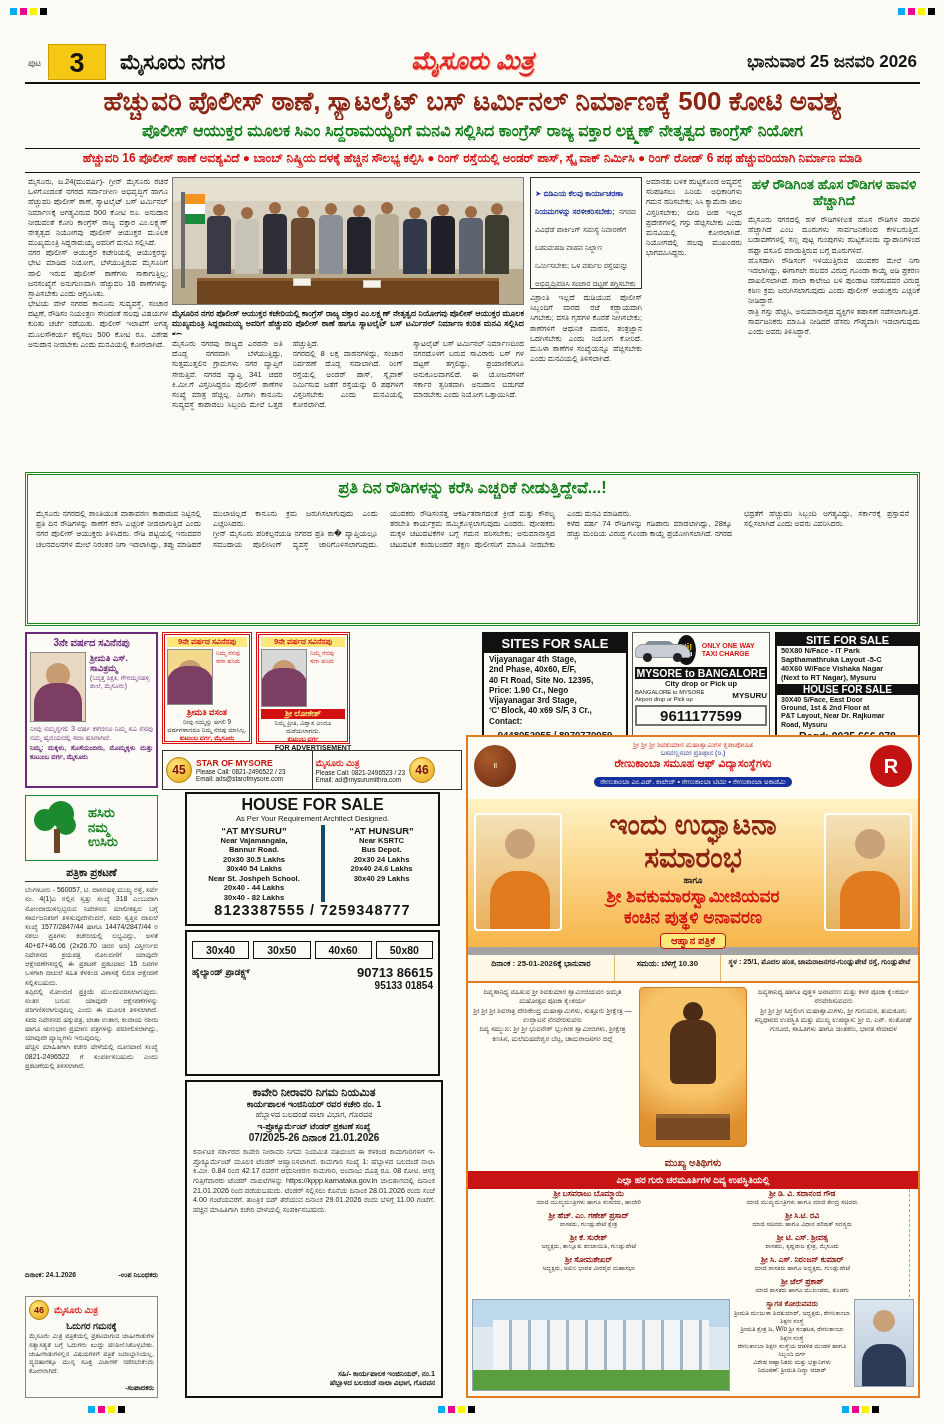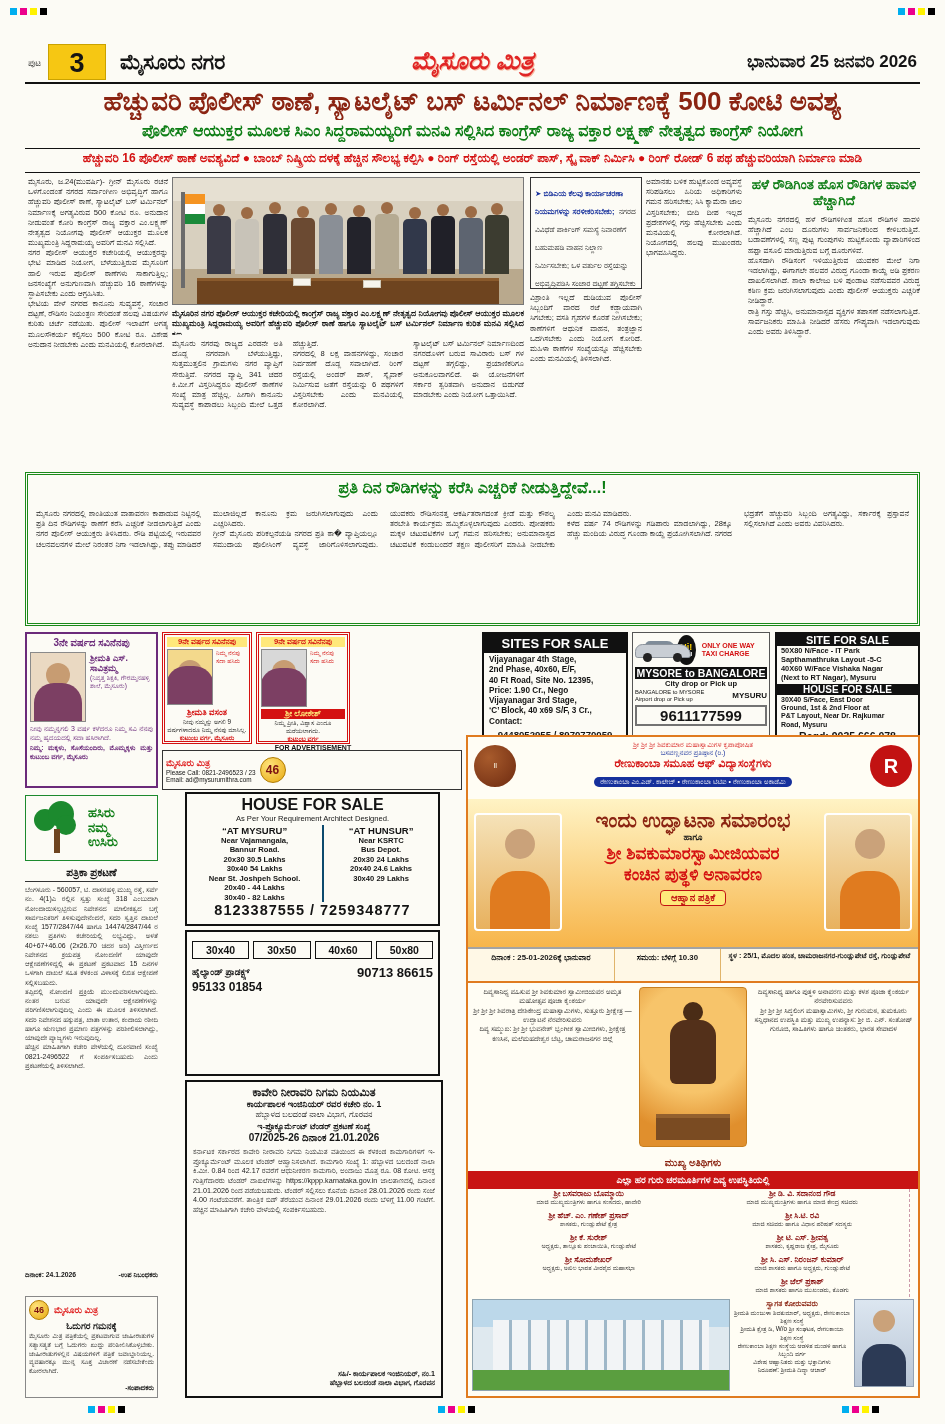--- a/index.html
+++ b/index.html
@@ -238,20 +238,28 @@
     <div class="blackband" style="font-size:10px">HOUSE FOR SALE</div>
     <div class="b pre" style="font-size:7px;line-height:1.2;padding:1px 4px">30X40 S/Face, East Door
 Ground, 1st &amp; 2nd Floor at
 P&amp;T Layout, Near Dr. Rajkumar
 Road, Mysuru</div>
     <div class="b c" style="font-size:10.5px">Regd: 9035 666 078</div>
   </div>
 
   <div class="a" style="left:162px;top:750px;width:300px;height:40px;border:1px solid #333;display:flex">
     <div class="a c b" style="left:0;top:-7px;width:300px;font-size:7px;background:transparent">FOR ADVERTISEMENT</div>
+    <div style="flex:1;display:flex;gap:4px;align-items:center;padding:3px;border-right:1px solid #333">
+      <div class="goldbadge">45</div>
+      <div>
+        <div class="b" style="font-size:8.6px;color:#c21212">STAR OF MYSORE</div>
+        <div style="font-size:6.4px">Please Call: 0821-2496522 / 23</div>
+        <div style="font-size:6.4px">Email: ads@starofmysore.com</div>
+      </div>
+    </div>
     <div style="flex:1;display:flex;gap:4px;align-items:center;padding:3px">
       <div>
         <div class="b" style="font-size:9px;color:#e02525">ಮೈಸೂರು ಮಿತ್ರ</div>
         <div style="font-size:6.4px">Please Call: 0821-2496523 / 23</div>
         <div style="font-size:6.4px">Email: ad@mysurumithra.com</div>
       </div>
       <div class="goldbadge">46</div>
     </div>
   </div>
 
@@ -286,21 +294,21 @@
     </div>
     <div class="b c" style="font-size:9px;margin-top:1px">ಓದುಗರ ಗಮನಕ್ಕೆ</div>
     <div class="tx" style="height:52px;font-size:6.6px">ಮೈಸೂರು ಮಿತ್ರ ಪತ್ರಿಕೆಯಲ್ಲಿ ಪ್ರಕಟವಾಗುವ ಜಾಹೀರಾತುಗಳ ಸತ್ಯಾಸತ್ಯತೆ ಬಗ್ಗೆ ಓದುಗರು ಖುದ್ದು ಪರಿಶೀಲಿಸಿಕೊಳ್ಳಬೇಕು. ಜಾಹೀರಾತುಗಳಲ್ಲಿನ ವಿಷಯಗಳಿಗೆ ಪತ್ರಿಕೆ ಜವಾಬ್ದಾರಿಯಲ್ಲ. ವ್ಯವಹಾರಕ್ಕೂ ಮುನ್ನ ಸೂಕ್ತ ವಿಚಾರಣೆ ನಡೆಸಬೇಕೆಂದು ಕೋರಲಾಗಿದೆ.</div>
     <div class="b" style="font-size:6.8px;text-align:right">-ಸಂಪಾದಕರು</div>
   </div>
 
   <div class="a" style="left:185px;top:792px;width:255px;height:134px;border:2px solid #111;padding:2px 4px">
     <div class="b c" style="font-size:16px">HOUSE FOR SALE</div>
     <div class="c" style="font-size:7.6px">As Per Your Requirement Architect Designed.</div>
     <div style="display:flex;margin-top:2px">
-      <div style="flex:1.2;border-right:2px solid #0c4a6e;padding-right:4px">
+      <div style="flex:1.2;border-right:4px solid #0c4a6e;padding-right:4px">
         <div class="b c" style="font-size:9.5px">“AT MYSURU”</div>
         <div class="b pre c" style="font-size:7.6px;line-height:1.25">Near Vajamangala,
 Bannur Road.
 20x30 30.5 Lakhs
 30x40 54 Lakhs
 Near St. Joshpeh School.
 20x40 - 44 Lakhs
 30x40 - 82 Lakhs</div>
       </div>
       <div style="flex:1;padding-left:4px">
@@ -319,21 +327,21 @@
     <div style="display:flex;gap:4px;margin-top:6px">
       <div class="b c" style="flex:1;border:1.5px solid #111;font-size:10.5px;padding:2px 0">30x40</div>
       <div class="b c" style="flex:1;border:1.5px solid #111;font-size:10.5px;padding:2px 0">30x50</div>
       <div class="b c" style="flex:1;border:1.5px solid #111;font-size:10.5px;padding:2px 0">40x60</div>
       <div class="b c" style="flex:1;border:1.5px solid #111;font-size:10.5px;padding:2px 0">50x80</div>
     </div>
     <div style="display:flex;justify-content:space-between;align-items:center;margin-top:6px">
       <div class="b" style="font-size:9px">ಹೈಲ್ಯಾಂಡ್ ಪ್ರಾಡಕ್ಟ್ಸ್</div>
       <div class="b" style="font-size:13px">90713 86615</div>
     </div>
-    <div class="b" style="font-size:12px;">95133 01854</div>
+    <div class="b" style="font-size:10px;text-align:right">95133 01854</div>
   </div>
 
   <div class="a" style="left:185px;top:1080px;width:258px;height:318px;border:2px solid #111;padding:4px 6px">
     <div class="b c" style="font-size:11px">ಕಾವೇರಿ ನೀರಾವರಿ ನಿಗಮ ನಿಯಮಿತ</div>
     <div class="b c" style="font-size:8.6px">ಕಾರ್ಯಪಾಲಕ ಇಂಜಿನಿಯರ್ ರವರ ಕಚೇರಿ ನಂ. 1</div>
     <div class="c" style="font-size:8px">ಹೆಬ್ಬಾಳದ ಬಲದಂಡೆ ನಾಲಾ ವಿಭಾಗ, ಗೊರವನ</div>
     <div class="b c" style="font-size:8px;margin-top:2px">ಇ-ಪ್ರೊಕ್ಯೂರ್ಮೆಂಟ್ ಟೆಂಡರ್ ಪ್ರಕಟಣೆ ಸಂಖ್ಯೆ</div>
     <div class="b c" style="font-size:10px">07/2025-26 ದಿನಾಂಕ 21.01.2026</div>
     <div class="tx" style="height:222px;margin-top:3px;font-size:7.2px">ಕರ್ನಾಟಕ ಸರ್ಕಾರದ ಕಾವೇರಿ ನೀರಾವರಿ ನಿಗಮ ನಿಯಮಿತ ವತಿಯಿಂದ ಈ ಕೆಳಕಂಡ ಕಾಮಗಾರಿಗಳಿಗೆ ಇ-ಪ್ರೊಕ್ಯೂರ್ಮೆಂಟ್ ಮೂಲಕ ಟೆಂಡರ್ ಆಹ್ವಾನಿಸಲಾಗಿದೆ. ಕಾಮಗಾರಿ ಸಂಖ್ಯೆ 1: ಹೆಬ್ಬಾಳದ ಬಲದಂಡೆ ನಾಲಾ ಕಿ.ಮೀ. 0.84 ರಿಂದ 42.17 ರವರೆಗೆ ಆಧುನೀಕರಣ ಕಾಮಗಾರಿ, ಅಂದಾಜು ಮೊತ್ತ ರೂ. 08 ಕೋಟಿ. ಆಸಕ್ತ ಗುತ್ತಿಗೆದಾರರು ಟೆಂಡರ್ ದಾಖಲೆಗಳನ್ನು https://kppp.karnataka.gov.in ಜಾಲತಾಣದಲ್ಲಿ ದಿನಾಂಕ 21.01.2026 ರಿಂದ ಪಡೆಯಬಹುದು. ಟೆಂಡರ್ ಸಲ್ಲಿಸಲು ಕೊನೆಯ ದಿನಾಂಕ 28.01.2026 ರಂದು ಸಂಜೆ 4.00 ಗಂಟೆಯವರೆಗೆ. ತಾಂತ್ರಿಕ ಬಿಡ್ ತೆರೆಯುವ ದಿನಾಂಕ 29.01.2026 ರಂದು ಬೆಳಿಗ್ಗೆ 11.00 ಗಂಟೆಗೆ. ಹೆಚ್ಚಿನ ಮಾಹಿತಿಗಾಗಿ ಕಚೇರಿ ವೇಳೆಯಲ್ಲಿ ಸಂಪರ್ಕಿಸಬಹುದು.</div>
     <div class="b pre" style="font-size:7.2px;text-align:right;line-height:1.25">ಸಹಿ/- ಕಾರ್ಯಪಾಲಕ ಇಂಜಿನಿಯರ್, ನಂ.1
@@ -348,29 +356,29 @@
       <div class="red" style="font-size:7px">ಶ್ರೀ ಶ್ರೀ ಶ್ರೀ ಶಿವಕುಮಾರ ಮಹಾಸ್ವಾಮಿಗಳ ಕೃಪಾಪೋಷಿತ</div>
       <div class="blu" style="font-size:7px">ಬಸವಣ್ಣನವರ ಪ್ರತಿಷ್ಠಾನ (ರಿ.)</div>
       <div class="b red" style="font-size:11px">ರೇಣುಕಾಂಬಾ ಸಮೂಹ ಆಫ್ ವಿದ್ಯಾಸಂಸ್ಥೆಗಳು</div>
       <div class="pill" style="font-size:7px">ರೇಣುಕಾಂಬಾ ಎಂ.ಎಡ್. ಕಾಲೇಜ್ • ರೇಣುಕಾಂಬಾ ಟಿಟಿಐ • ರೇಣುಕಾಂಬಾ ಅಕಾಡೆಮಿ</div>
     </div>
 
     <div style="position:relative;height:148px;background:linear-gradient(#fff3c4,#f7b54a)">
       <div class="saint" style="left:6px;top:14px"></div>
       <div class="saint" style="right:6px;top:14px"></div>
       <div class="c" style="padding:10px 100px 0">
-        <div class="b mar" style="font-size:20px">ಇಂದು ಉದ್ಘಾಟನಾ ಸಮಾರಂಭ</div>
+        <div class="b mar" style="font-size:28px">ಇಂದು ಉದ್ಘಾಟನಾ ಸಮಾರಂಭ</div>
         <div class="b" style="font-size:8.5px">ಹಾಗೂ</div>
         <div class="b red pre" style="font-size:17px;line-height:1.25">ಶ್ರೀ ಶಿವಕುಮಾರಸ್ವಾಮೀಜಿಯವರ
 ಕಂಚಿನ ಪುತ್ಥಳಿ ಅನಾವರಣ</div>
         <div class="b" style="display:inline-block;background:#ffe87a;border:1.5px solid #c21212;color:#c21212;font-size:10px;padding:1px 10px;border-radius:4px;margin-top:4px">ಆಹ್ವಾನ ಪತ್ರಿಕೆ</div>
       </div>
     </div>
 
-    <div style="display:flex;height:36px;background:#fff8e6;border-top:2px solid #a3a3a3;border-bottom:2px solid #e07b1f">
+    <div style="display:flex;height:36px;background:#fff8e6;border-top:8px solid #a3a3a3;border-bottom:2px solid #e07b1f">
       <div class="b c" style="flex:1;font-size:7.8px;padding:4px;border-right:1px solid #e0b46a">ದಿನಾಂಕ : 25-01-2026ಕ್ಕೆ ಭಾನುವಾರ</div>
       <div class="b c" style="flex:0.7;font-size:7.8px;padding:4px;border-right:1px solid #e0b46a">ಸಮಯ: ಬೆಳಿಗ್ಗೆ 10.30</div>
       <div class="b c" style="flex:1.4;font-size:7.2px;padding:2px">ಸ್ಥಳ : 25/1, ಮೊದಲ ಹಂತ, ಚಾಮರಾಜನಗರ-ಗುಂಡ್ಲುಪೇಟೆ ರಸ್ತೆ, ಗುಂಡ್ಲುಪೇಟೆ</div>
     </div>
 
     <div style="display:flex;height:172px;padding:4px">
       <div class="pre c" style="flex:1;font-size:6.9px;line-height:1.35;overflow:hidden">ದಿವ್ಯಸಾನಿಧ್ಯ ವಹಿಸುವ ಶ್ರೀ ಶಿವಕುಮಾರ ಸ್ವಾಮೀಜಿಯವರ ಅಮೃತ ಮಹೋತ್ಸವ ಪೂಜಾ ಕೈಂಕರ್ಯ
 ಶ್ರೀ ಶ್ರೀ ಶ್ರೀ ಶಿವರಾತ್ರಿ ದೇಶಿಕೇಂದ್ರ ಮಹಾಸ್ವಾಮಿಗಳು, ಸುತ್ತೂರು ಶ್ರೀಕ್ಷೇತ್ರ — ಉದ್ಘಾಟನೆ ನೆರವೇರಿಸುವರು
 ದಿವ್ಯ ಸಮ್ಮುಖ: ಶ್ರೀ ಶ್ರೀ ಭುವನೇಶ್ ಭೃಂಗೀಶ ಸ್ವಾಮೀಜಿಗಳು, ಶ್ರೀಕ್ಷೇತ್ರ ಕಣಸಿನ, ಮಲೆಮಹದೇಶ್ವರ ಬೆಟ್ಟ, ಚಾಮರಾಜನಗರ ಜಿಲ್ಲೆ</div>
       <div class="statuebg" style="width:108px;height:160px;margin:0 6px;position:relative;flex:none">

